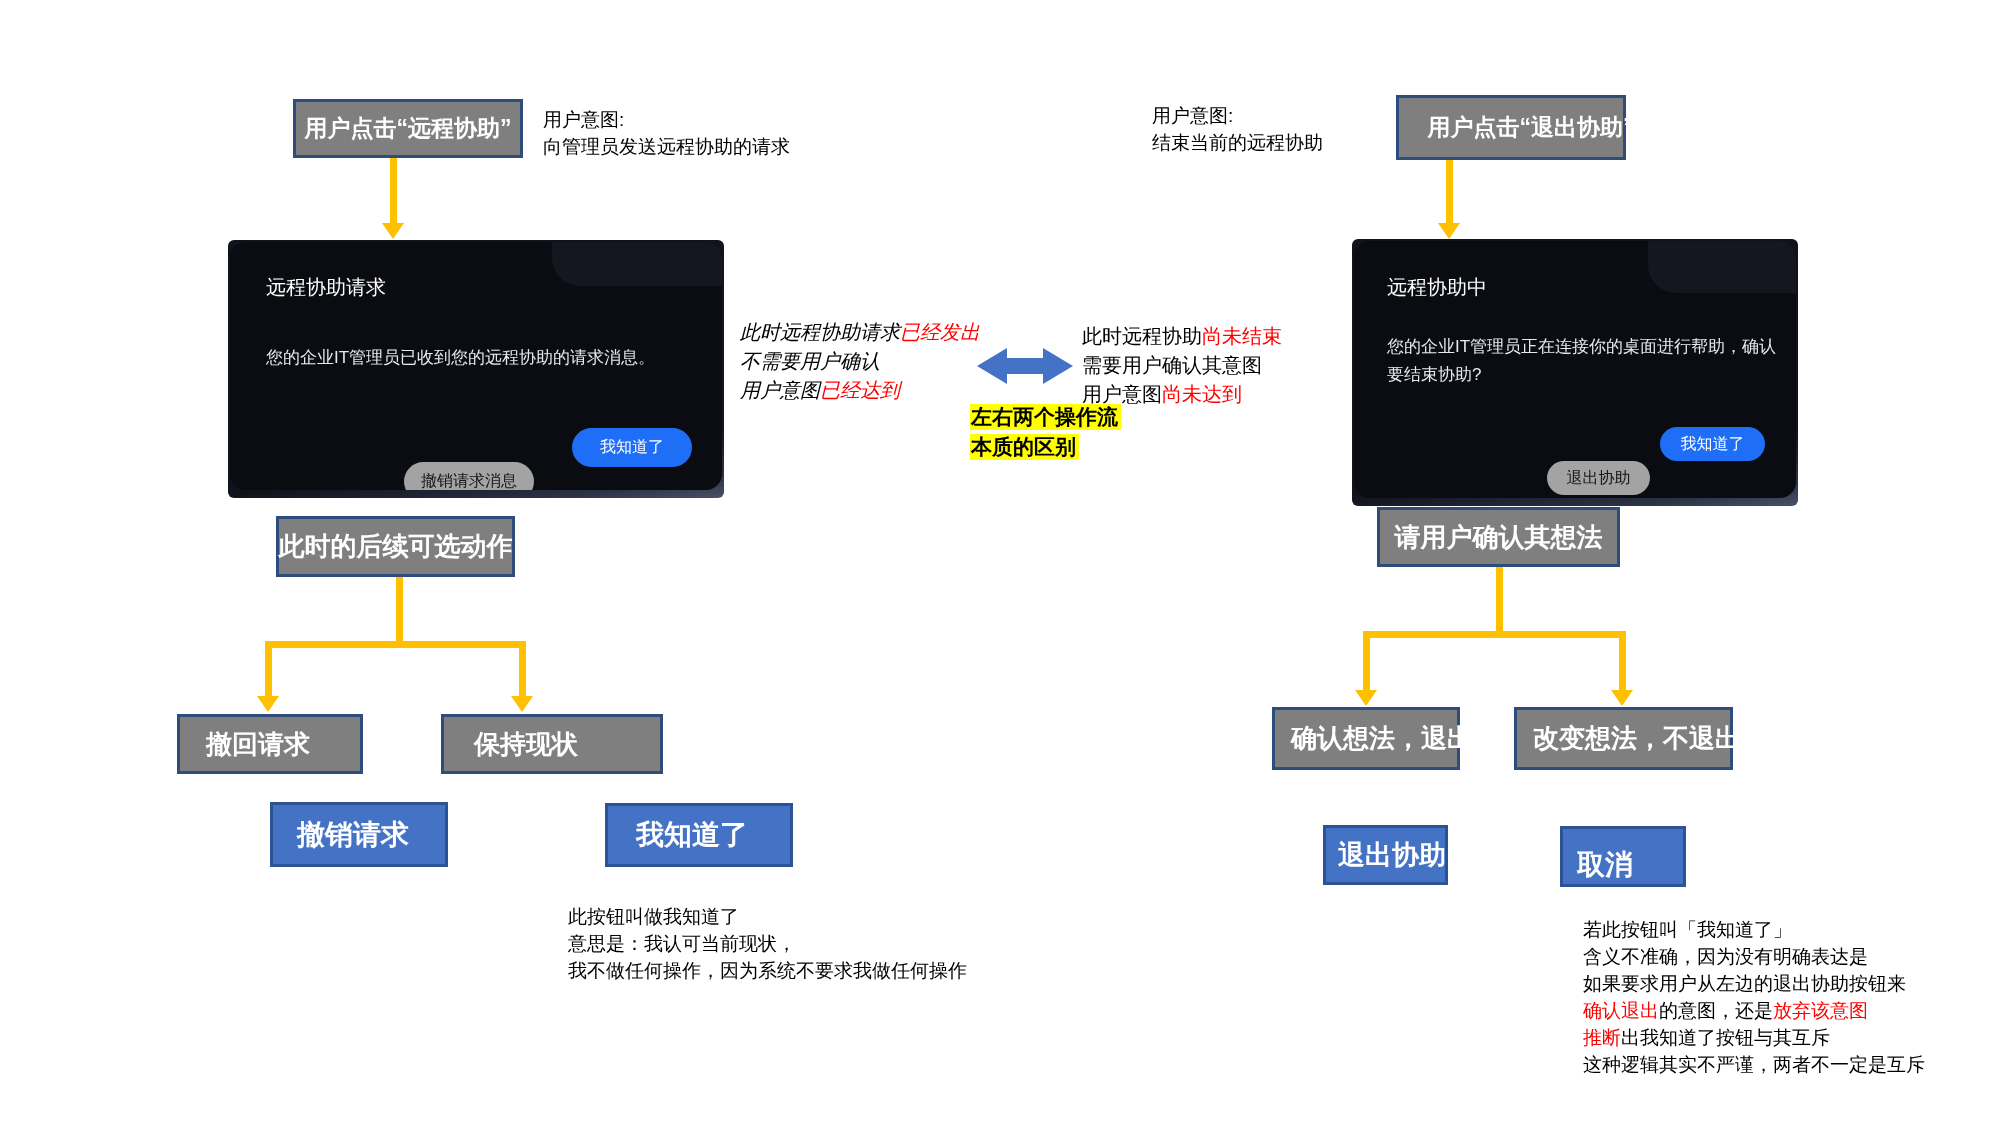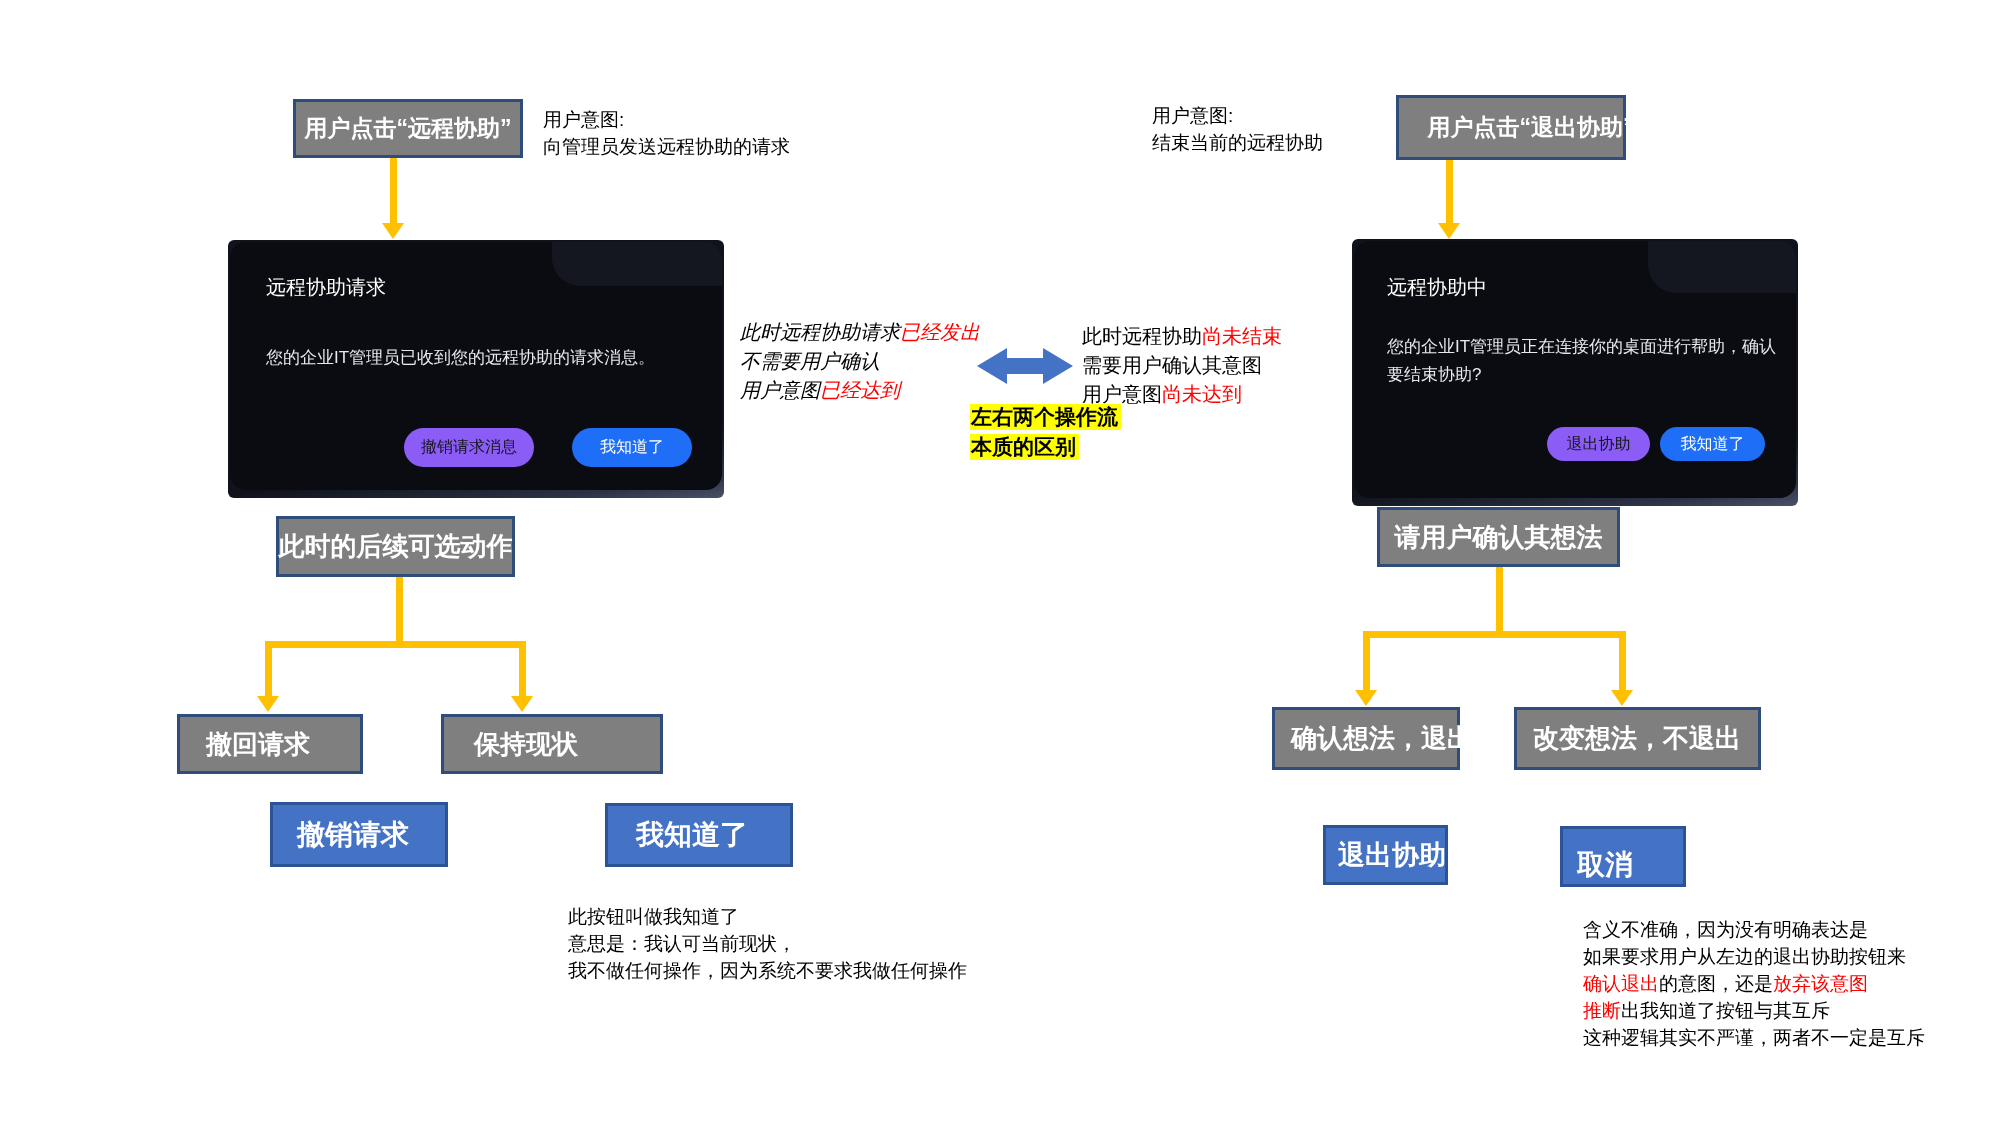--- a/index.html
+++ b/index.html
@@ -35,21 +35,21 @@
   .shot { position:absolute; background:linear-gradient(172deg,#10131b 78%,#2c3345 93%,#4a5168 100%);
           border-radius:6px; }
   .dcard { position:absolute; left:2px; top:2px; right:2px; bottom:8px;
            background:#0a0c11; border-radius:16px; overflow:hidden; }
   .deco  { position:absolute; top:0; right:0; background:#14171f;
            border-radius:0 16px 0 28px; }
   .dtitle { position:absolute; color:#ffffff; font-size:20px; font-weight:400; }
   .dbody  { position:absolute; color:#e6e9ee; font-size:17px; line-height:1.65; }
   .pill { position:absolute; border-radius:20px; display:flex; align-items:center;
           justify-content:center; font-size:16px; font-weight:500; }
-  .pill.white { background:#8b5cf6; color:#15171c; }
+  .pill.white { background:#a3a3a3; color:#15171c;margin-top:34px; }
   .pill.blue  { background:#1e6ef8; color:#ffffff; }
 
   .cmp-arrow { position:absolute; }
 </style>
 </head>
 <body>
 
 <div id="canvas">
 
   <div class="gbox center" style="left:293px; top:99px; width:230px; height:59px; font-size:23px;">
@@ -155,32 +155,33 @@
   <div class="ystem" style="left:1496px; top:567px; width:7px; height:68px;"></div>
   <div class="ystem" style="left:1363px; top:631px; width:263px; height:7px;"></div>
   <div class="ystem" style="left:1363px; top:631px; width:7px; height:60px;"></div>
   <div class="yhead" style="left:1355px; top:690px;"></div>
   <div class="ystem" style="left:1619px; top:631px; width:7px; height:60px;"></div>
   <div class="yhead" style="left:1611px; top:690px;"></div>
 
   <div class="gbox" style="left:1272px; top:707px; width:188px; height:63px; font-size:26px; padding-left:16px;">
     <span>确认想法，退出</span>
   </div>
-  <div class="gbox" style="left:1514px; top:707px; width:247px; height:63px; font-size:26px; padding-left:16px;text-align:center;">
+  <div class="gbox" style="left:1514px; top:707px; width:219px; height:63px; font-size:26px; padding-left:16px;text-align:center;">
     <span>改变想法，不退出</span>
   </div>
 
   <div class="bbox" style="left:1323px; top:825px; width:125px; height:60px; font-size:27px; padding-left:12px;">
     <span>退出协助</span>
   </div>
   <div class="bbox" style="left:1560px; top:826px; width:126px; height:61px; font-size:28px; padding-left:14px;align-items:flex-end;">
     <span>取消</span>
   </div>
 
   <div class="foot" style="left:1583px; top:916px;">
+      <div class="ln"><span>若此按钮叫「我知道了」</span></div>
       <div class="ln"><span>含义不准确，因为没有明确表达是</span></div>
       <div class="ln"><span>如果要求用户从左边的退出协助按钮来</span></div>
       <div class="ln"><span class="red">确认退出</span><span>的意图，还是</span><span class="red">放弃该意图</span></div>
       <div class="ln"><span class="red">推断</span><span>出我知道了按钮与其互斥</span></div>
       <div class="ln"><span>这种逻辑其实不严谨，两者不一定是互斥</span></div>
     </div>
 
 </div>
 
 </body></html>

